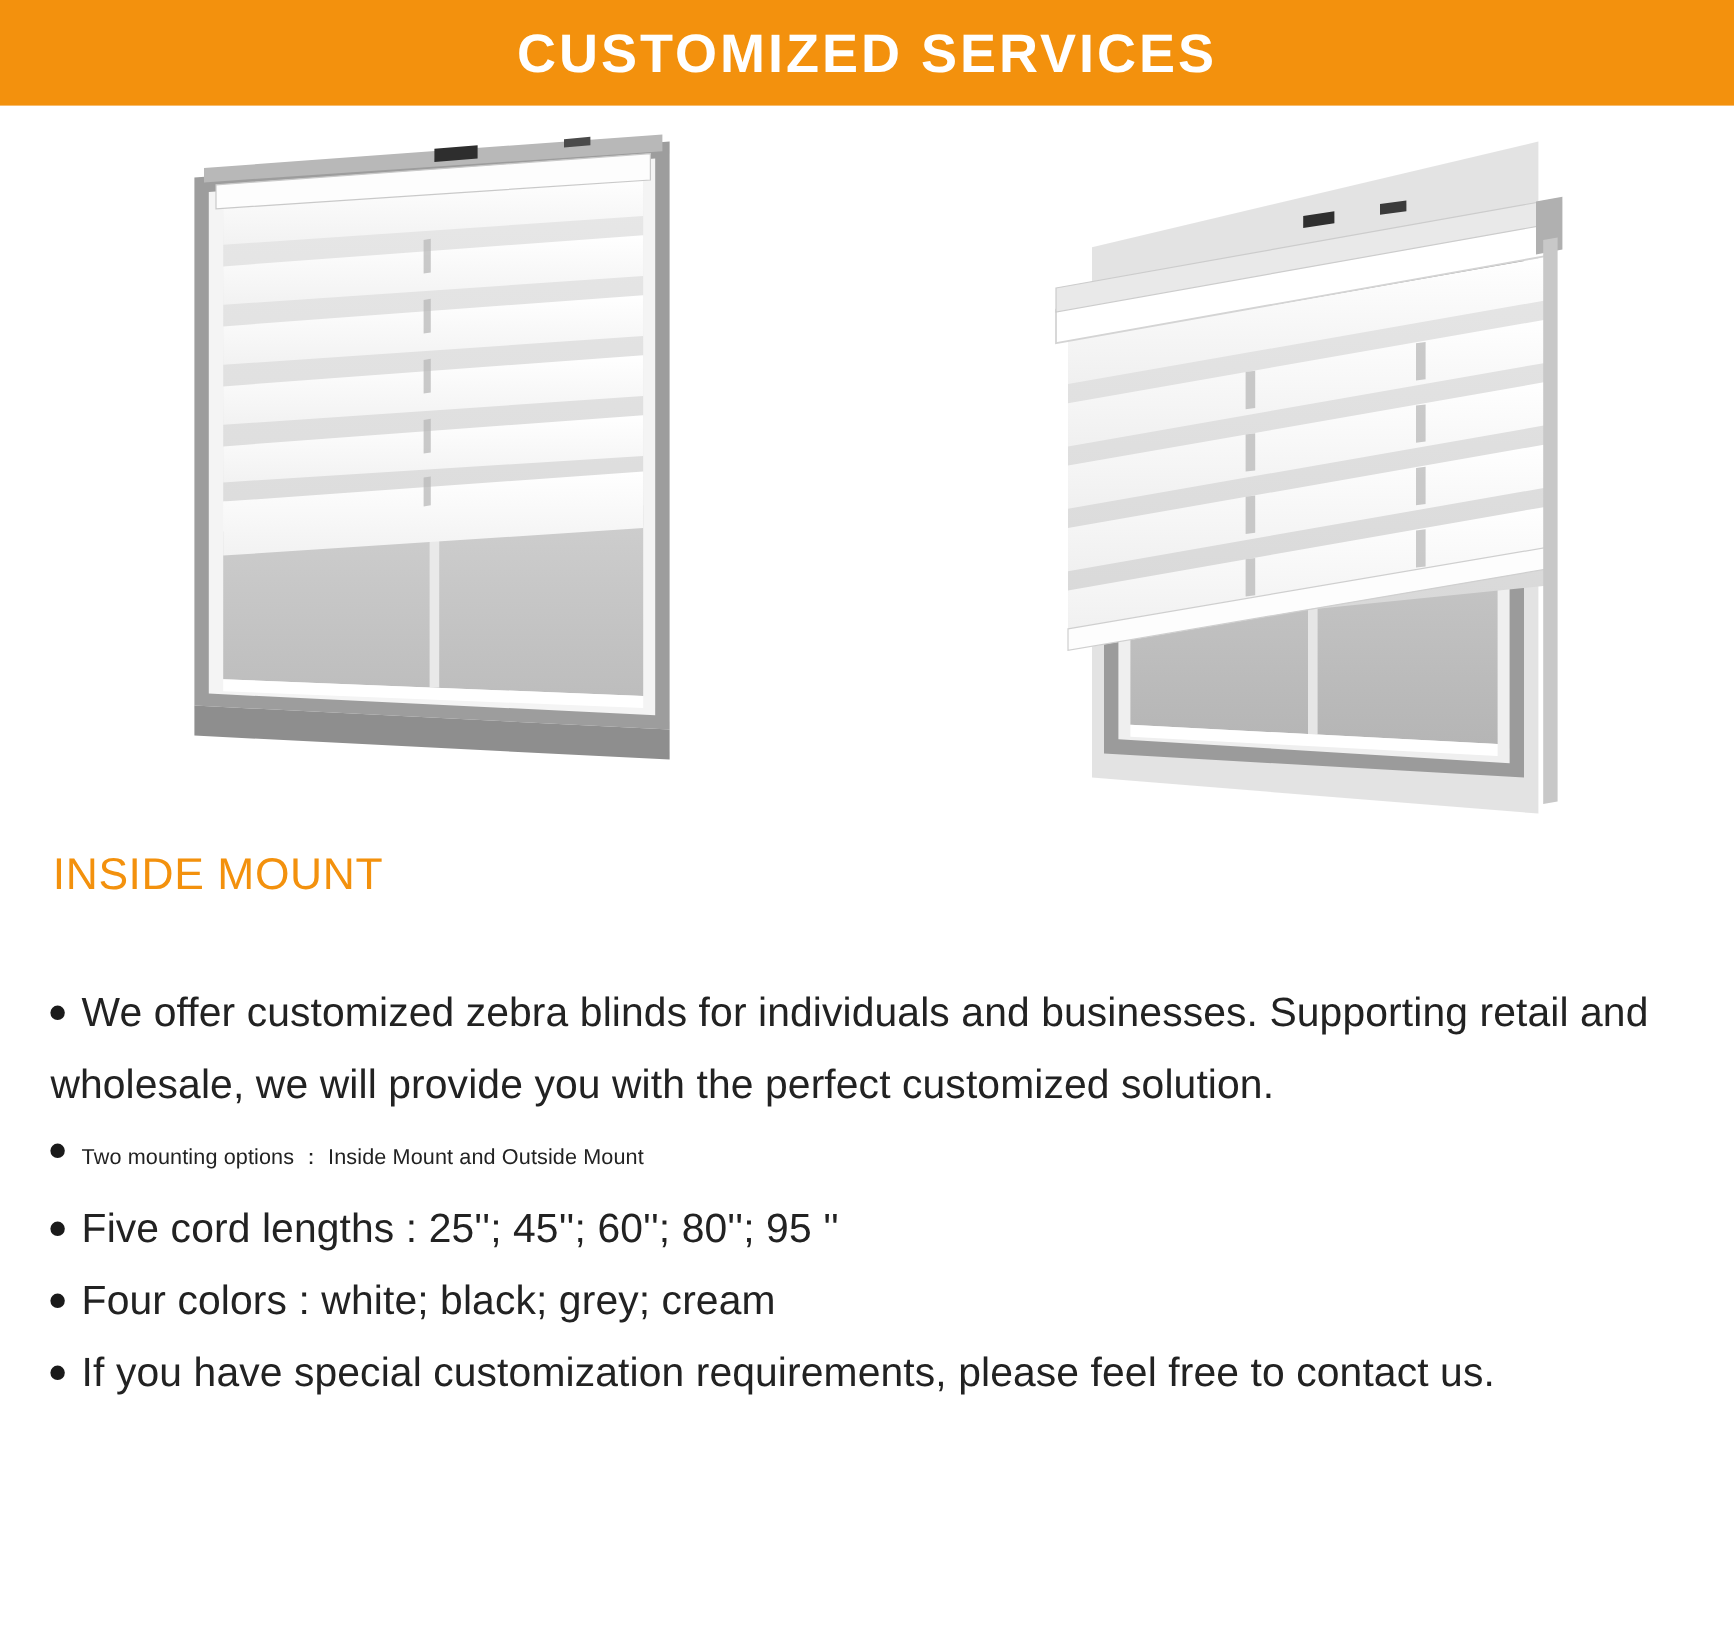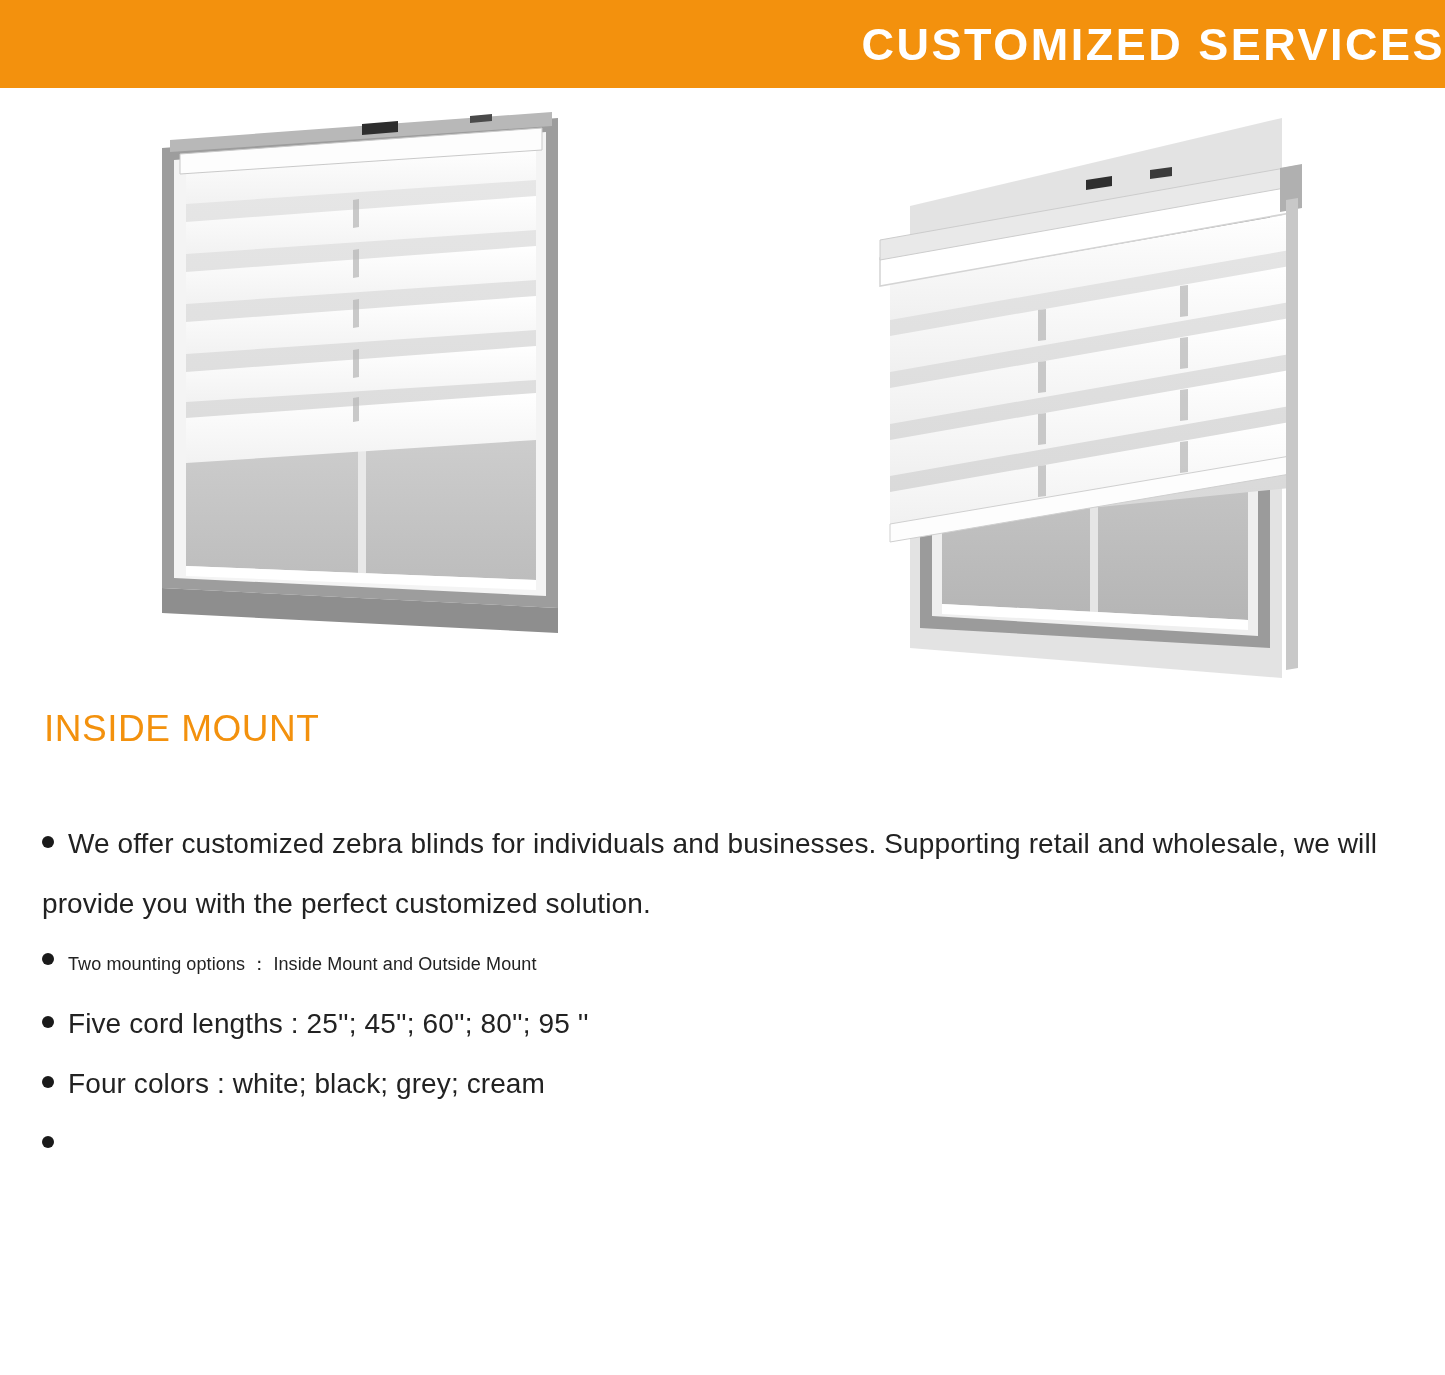--- a/index.html
+++ b/index.html
@@ -15,21 +15,21 @@
     position: relative;
   }
 
   
   .banner {
     width: 100%;
     height: 88px;
     background: #f3910d;
     display: flex;
     align-items: center;
-    justify-content: flex-end;
+    justify-content: center;
     box-sizing: border-box;
   }
   .banner-title {
     color: #ffffff;
     font-size: 45px;
     font-weight: bold;
     letter-spacing: 2.5px;
     line-height: 1;
     text-align: center;
     font-family: "Liberation Sans", sans-serif;
@@ -65,21 +65,21 @@
   .label-outside { left: 786px; top: 0; }
 
   
   .bullets {
     margin: 26px 0 0 0;
     padding: 0 24px 0 42px;
     color: #1a1a1a;
   }
   .bullet {
     display: block;
-    font-size: 28px;
+    font-size: 34px;
     line-height: 60px;
     color: #222222;
     letter-spacing: 0.1px;
     white-space: nowrap;
   }
   .bullet.wrap {
     white-space: normal;
     line-height: 60px;
   }
   .dot {
@@ -236,16 +236,16 @@
 
   <div class="bullet">
     <span class="dot"></span><span>Five cord lengths : 25''; 45''; 60''; 80''; 95 ''</span>
   </div>
 
   <div class="bullet">
     <span class="dot"></span><span>Four colors : white; black; grey; cream</span>
   </div>
 
   <div class="bullet">
-    <span class="dot"></span>
+    <span class="dot"></span><span>If you have special customization requirements, please feel free to contact us.</span>
   </div>
 
 </div>
 
 </body></html>

